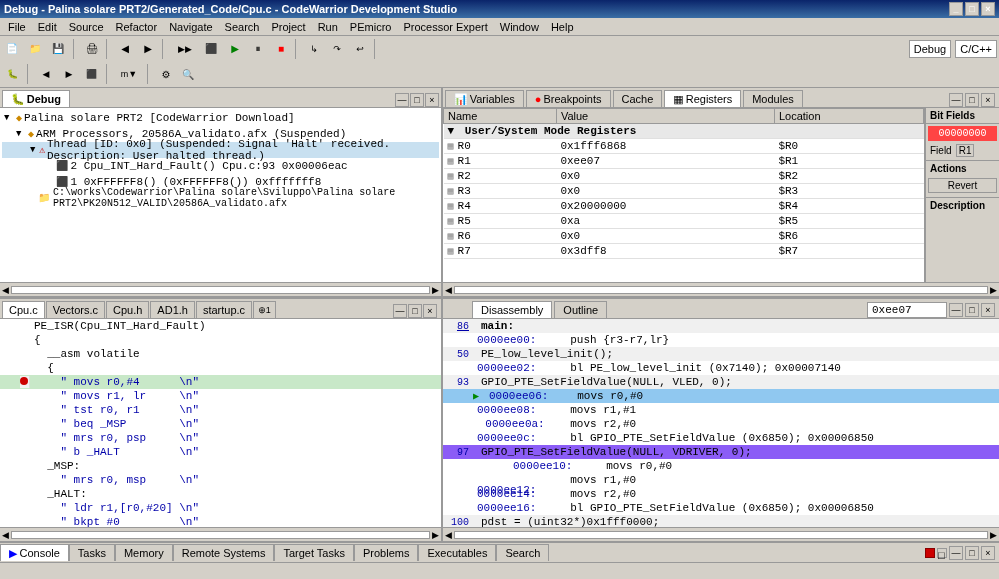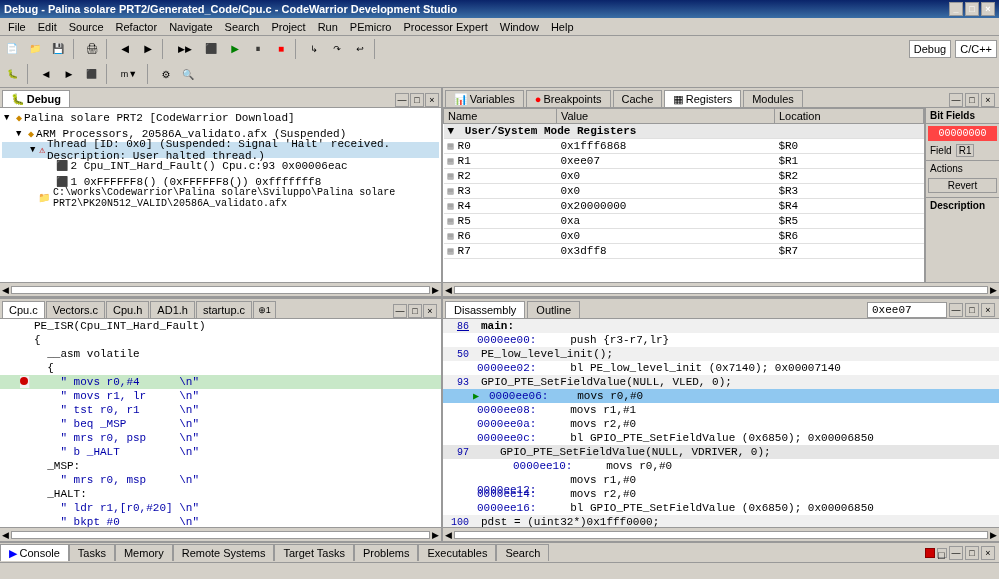--- a/index.html
+++ b/index.html
@@ -351,21 +351,21 @@
       border: 1px solid #999;
       border-bottom: none;
       padding: 1px 8px;
       font-size: 11px;
       cursor: pointer;
       height: 17px;
       display: flex;
       align-items: center;
       margin-right: 2px;
     }
-    .disasm-tab.active { background: #fff; }
+    .disasm-tab.active { background: #fff; margin-left: 27px; }
 
     .line-num {
       min-width: 20px;
       background: #f0f0f0;
       color: #888;
       padding: 0 2px;
       text-align: right;
       font-size: 10px;
       border-right: 1px solid #ddd;
     }
@@ -589,21 +589,21 @@
           </div>
 
           <div id="bit-fields-panel" style="width:75px; border-left:2px solid #999; background:#d4d0c8; display:flex; flex-direction:column;">
             <div style="padding:2px 4px; font-size:10px; font-weight:bold; border-bottom:1px solid #999; background:#d4d0c8;">Bit Fields</div>
             <div style="background:#ff4444; color:#fff; padding:2px 4px; font-size:10px; margin:2px; text-align:center; font-family:'Courier New',monospace;">00000000</div>
             <div style="display:flex; align-items:center; padding:1px 4px; font-size:10px;">
               <span style="margin-right:4px;">Field</span>
               <span style="background:#d4d0c8; border:1px solid #999; padding:0 2px;">R1</span>
             </div>
             <div style="border-top:1px solid #999; margin-top:2px;">
-              <div style="padding:2px 4px; font-size:10px; font-weight:normal;">Actions</div>
+              <div style="padding:2px 4px; font-size:10px; font-weight:bold;">Actions</div>
               <button style="margin:2px; background:#d4d0c8; border:1px solid #999; padding:1px 4px; font-size:10px; width:calc(100% - 4px); cursor:pointer;">Revert</button>
             </div>
             <div style="border-top:1px solid #999; margin-top:2px;">
               <div style="padding:2px 4px; font-size:10px; font-weight:bold;">Description</div>
             </div>
           </div>
         </div>
 
         <div style="height:14px; background:#d4d0c8; display:flex; align-items:center; border-top:1px solid #999; padding:0 2px;">
           <div style="cursor:pointer; font-size:9px;">◀</div>
@@ -757,29 +757,29 @@
           <div class="code-text" style="color:#0000aa; min-width:75px;">0000ee06:</div>
           <div class="code-text">  movs r0,#0</div>
         </div>
         <div class="code-line">
           <div style="min-width:30px; padding:0 4px; font-size:10px;"></div>
           <div class="code-text" style="color:#0000aa; min-width:80px;">0000ee08:</div>
           <div class="code-text">  movs r1,#1</div>
         </div>
         <div class="code-line">
           <div style="min-width:30px; padding:0 4px; font-size:10px;"></div>
-          <div class="code-text" style="color:#0000aa; min-width:80px;">0000ee0a:</div>
+          <div class="code-text" style="color:#0000aa; min-width:80px;text-align:center;">0000ee0a:</div>
           <div class="code-text">  movs r2,#0</div>
         </div>
         <div class="code-line">
           <div style="min-width:30px; padding:0 4px; font-size:10px;"></div>
           <div class="code-text" style="color:#0000aa; min-width:80px;">0000ee0c:</div>
           <div class="code-text">  bl GPIO_PTE_SetFieldValue (0x6850); 0x00006850</div>
         </div>
-        <div class="code-line" style="background:#e5e5e5;gap:19px;">
+        <div class="code-line" style="background:#8b5cf6;">
           <div style="min-width:30px; text-align:right; padding:0 4px; color:#0000aa; font-size:10px;">97</div>
           <div class="code-text" style="padding-left:8px;">GPIO_PTE_SetFieldValue(NULL, VDRIVER, 0);</div>
         </div>
         <div class="code-line">
           <div style="min-width:30px; padding:0 4px; font-size:10px;"></div>
           <div class="code-text" style="color:#0000aa; min-width:80px;margin-left:36px;">0000ee10:</div>
           <div class="code-text">  movs r0,#0</div>
         </div>
         <div class="code-line">
           <div style="min-width:30px; padding:0 4px; font-size:10px;"></div>

